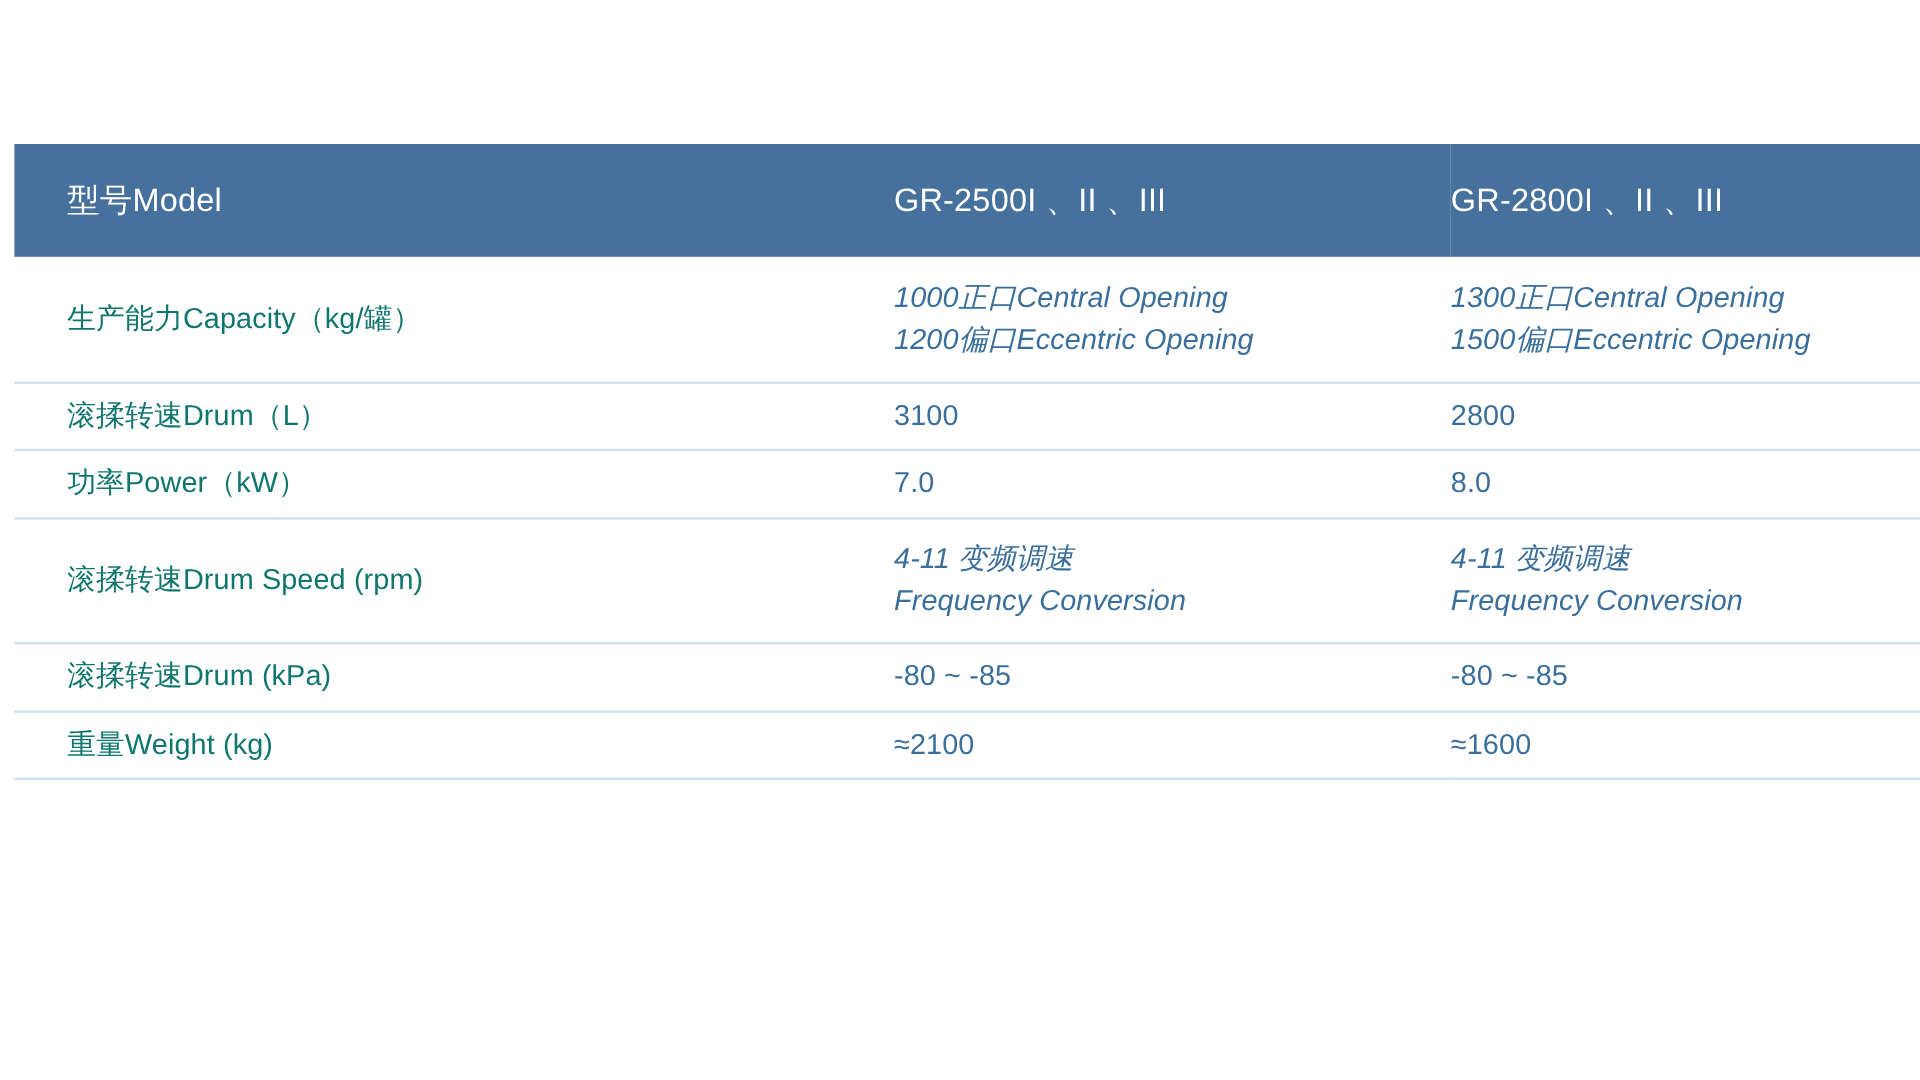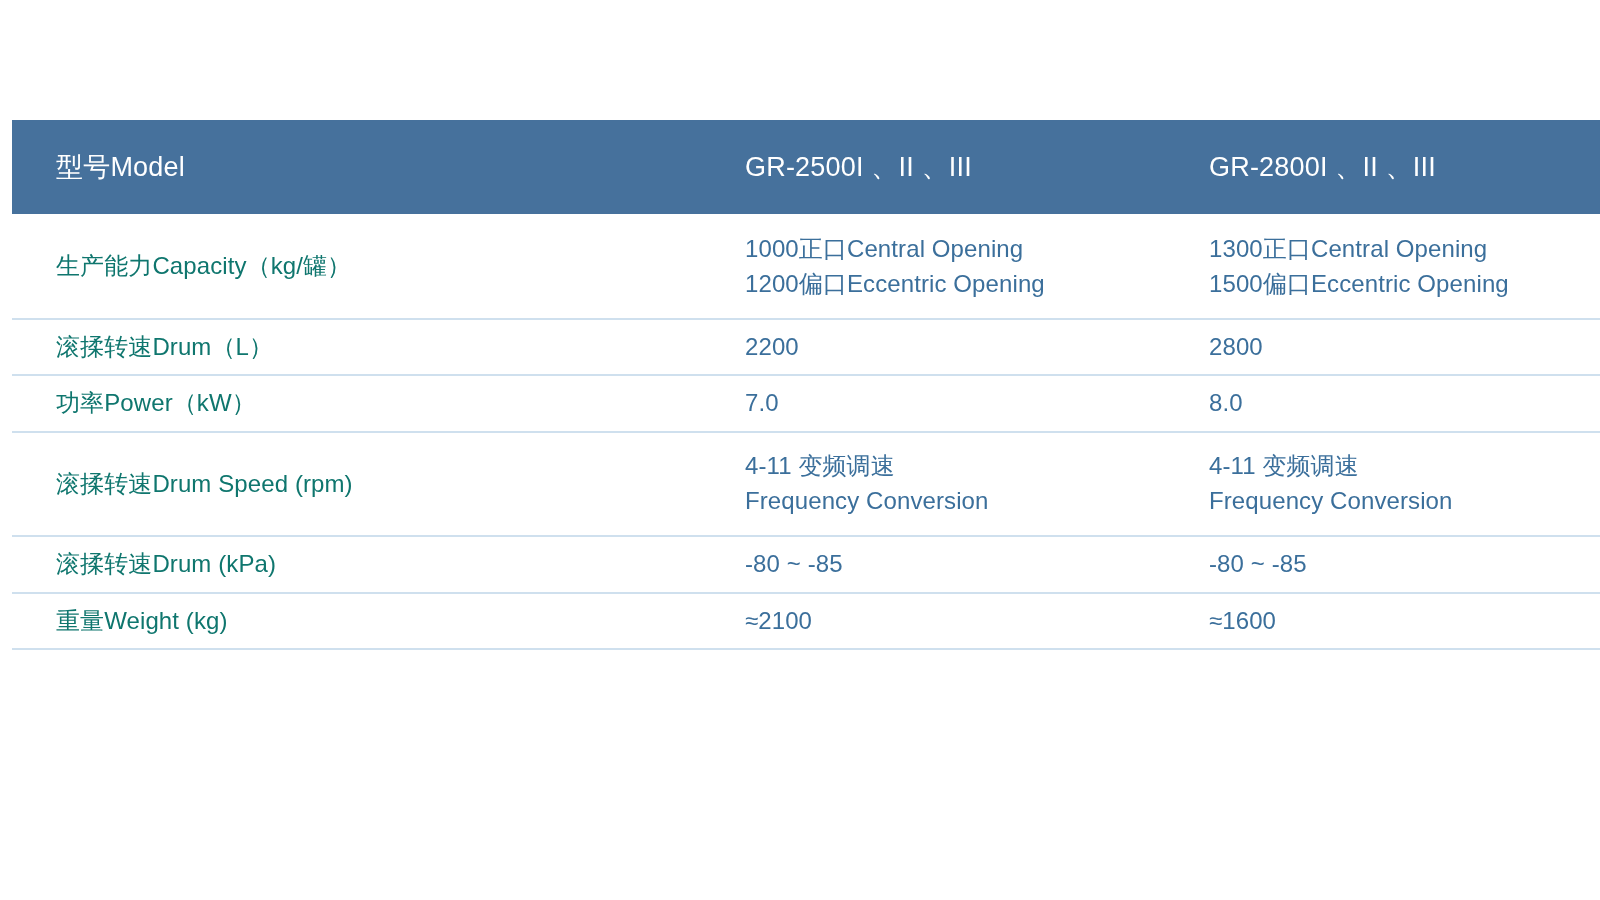--- a/index.html
+++ b/index.html
@@ -60,21 +60,21 @@
     padding-left: 0;
     color: #3b6f9b;
   }
   tbody tr.tall td {
     padding-top: 16px;
     padding-bottom: 16px;
   }
   tbody tr:first-child td {
     padding-top: 18px;
   }
-  .line2 { display: block; }
+  .line2 { display: block; font-style: italic; }
   .nowrapish { white-space: nowrap; }
 </style>
 </head>
 <body>
 
 <div class="sheet">
 
   <table class="spec">
     <colgroup>
       <col class="c-label">
@@ -97,21 +97,21 @@
           <span class="line2">1200偏口Eccentric Opening</span>
         </td>
         <td class="v">
           <span class="line2 nowrapish">1300正口Central Opening</span>
           <span class="line2 nowrapish">1500偏口Eccentric Opening</span>
         </td>
       </tr>
 
       <tr>
         <td>滚揉转速Drum（L）</td>
-        <td class="v">2200</td>
+        <td class="v">3100</td>
         <td class="v">2800</td>
       </tr>
 
       <tr>
         <td>功率Power（kW）</td>
         <td class="v">7.0</td>
         <td class="v">8.0</td>
       </tr>
 
       <tr class="tall">

